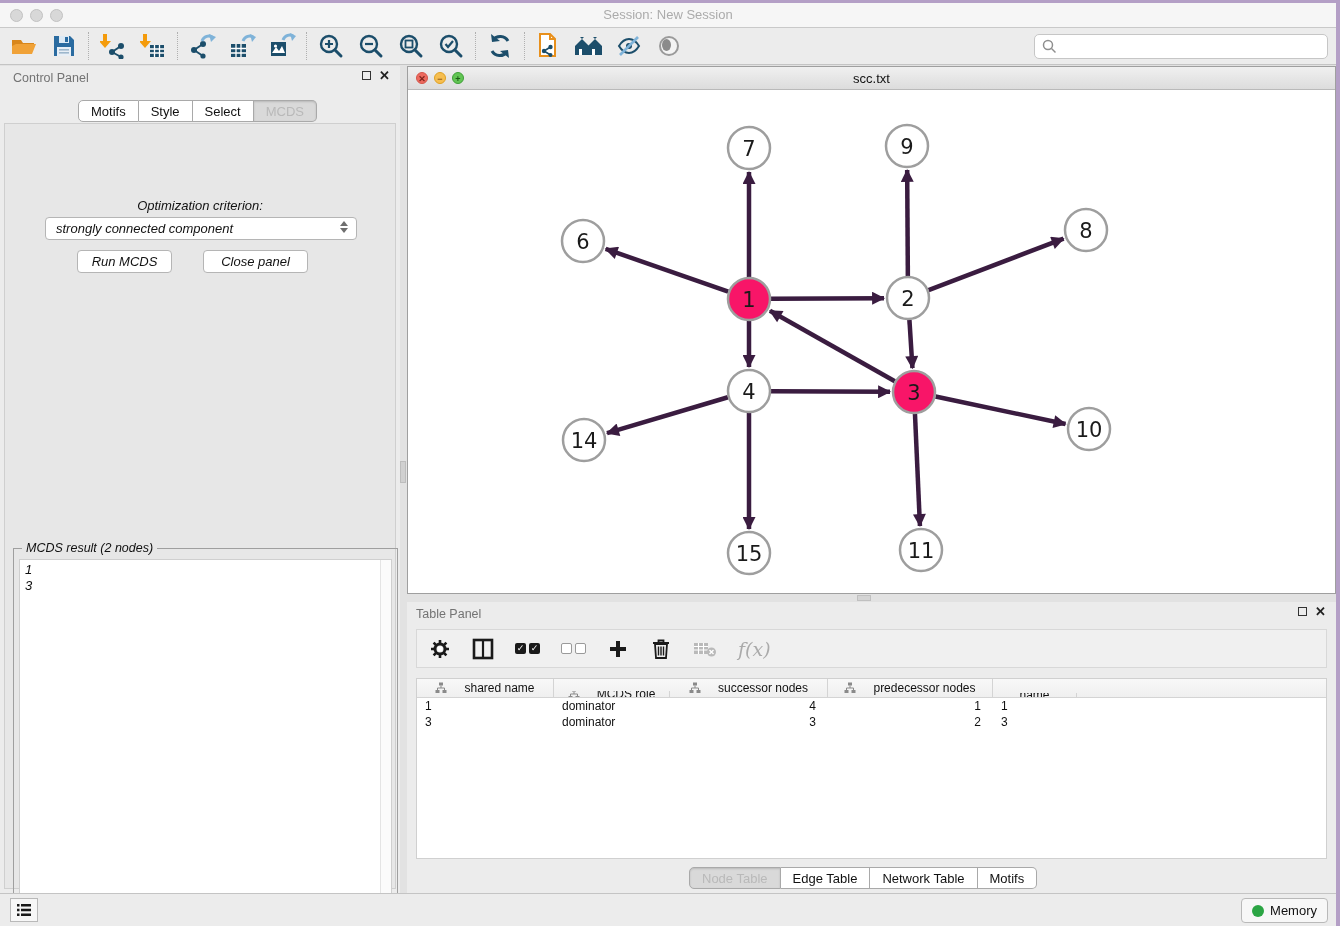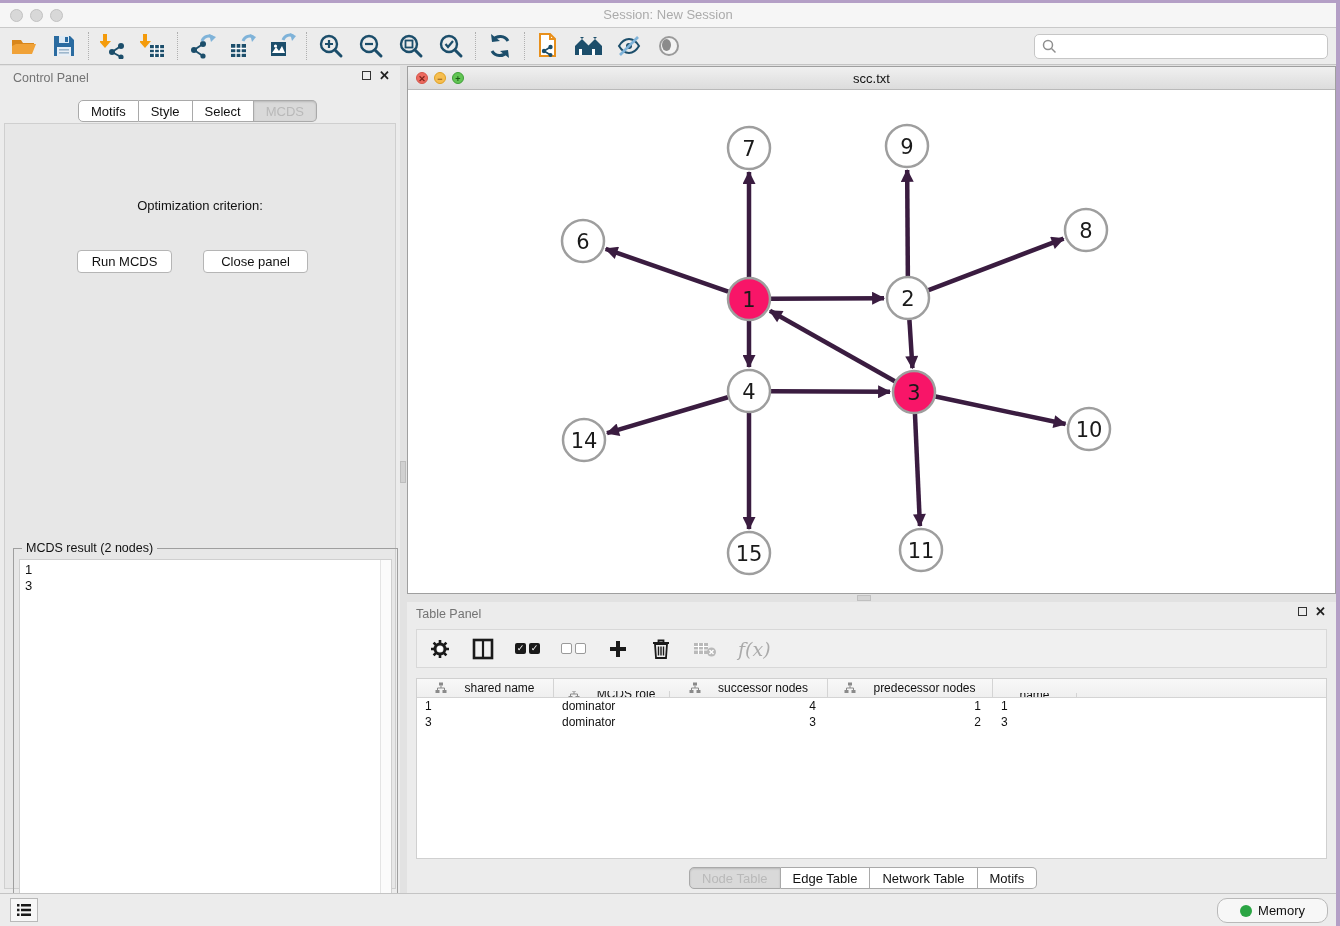--- a/index.html
+++ b/index.html
@@ -35,21 +35,21 @@
 
   .seg-tabs { position:absolute; display:flex; height:22px; }
   .seg { border:1px solid #a9a9a9; border-left:none; background:#fff; color:#111;
          font-size:13px; display:flex; align-items:center; justify-content:center; padding:0 12px; }
   .seg:first-child { border-left:1px solid #a9a9a9; border-radius:5px 0 0 5px; }
   .seg:last-child { border-radius:0 5px 5px 0; }
   .seg.selected { background:#d9d9d9; color:#b9b9b9; box-shadow:inset 0 1px 2px rgba(0,0,0,.15); }
 
   .cp-tabs { left:78px; top:34px; }
   .cp-content { position:absolute; left:4px; top:57px; width:392px; height:766px;
-                background:#e7e7e7; border:1px solid #cfcfcf; }
+                background:#e7e7e7; border:1px solid #cfcfcf;font-style:italic; }
   .opt-label { position:absolute; left:0; width:100%; top:74px; text-align:center; font-size:13px; color:#111; }
   .criterion { position:absolute; left:40px; top:93px; width:312px; height:23px; background:#fff;
                border:1px solid #b5b5b5; border-radius:4px; font-size:13px; color:#111;
                display:flex; align-items:center; padding:0 10px; }
   .criterion .chevrons { position:absolute; right:8px; top:3px; display:flex; flex-direction:column; gap:2px; }
   .chev-up { width:0; height:0; border-left:4px solid transparent; border-right:4px solid transparent;
              border-bottom:5px solid #6f6f6f; }
   .chev-dn { width:0; height:0; border-left:4px solid transparent; border-right:4px solid transparent;
              border-top:5px solid #6f6f6f; }
   .cp-btn { position:absolute; top:126px; height:23px; background:#fff; border:1px solid #b5b5b5;
@@ -106,22 +106,22 @@
 
   .tp-tabs { left:282px; top:265px; }
   .tp-tabs .seg { font-size:13px; }
 
   
   .statusbar { position:absolute; left:0; top:890px; width:100%; height:33px; background:#ececec;
                border-top:1px solid #c4c4c4; }
   .sb-left-btn { position:absolute; left:10px; top:4px; width:28px; height:24px; background:#f7f7f7;
                  border:1px solid #b9b9b9; display:flex; align-items:center; justify-content:center; }
   .memory-btn { position:absolute; right:8px; top:4px; height:25px; background:#f7f7f7;
-                border:1px solid #b9b9b9; border-radius:10px; display:flex; align-items:center;
-                gap:6px; padding:0 22px; font-size:13px; color:#111; }
+                border:1px solid #b9b9b9; border-radius:4px; display:flex; align-items:center;
+                gap:6px; padding:0 10px; font-size:13px; color:#111; }
   .mem-dot { width:12px; height:12px; border-radius:50%; }
 </style>
 </head>
 <body>
 
 <div id="app">
 
   <div class="titlebar">
     <span class="tl-dot" style="left:10px"></span>
     <span class="tl-dot" style="left:30px"></span>
@@ -288,20 +288,27 @@
       </span>
     </div>
     <div class="seg-tabs cp-tabs">
       <div class="seg">Motifs</div>
       <div class="seg">Style</div>
       <div class="seg">Select</div>
       <div class="seg selected">MCDS</div>
     </div>
     <div class="cp-content">
       <div class="opt-label">Optimization criterion:</div>
+      <div class="criterion">
+        <span>strongly connected component</span>
+        <span class="chevrons">
+            <span class="chev-up"></span>
+            <span class="chev-dn"></span>
+          </span>
+      </div>
       <div class="cp-btn btn-run">Run MCDS</div>
       <div class="cp-btn btn-close">Close panel</div>
       <div class="result-fieldset">
         <span class="result-legend">MCDS result (2 nodes)</span>
         <div class="result-box">
           <div>1</div>
           <div>3</div>
           <div class="result-scroll"></div>
         </div>
       </div>

